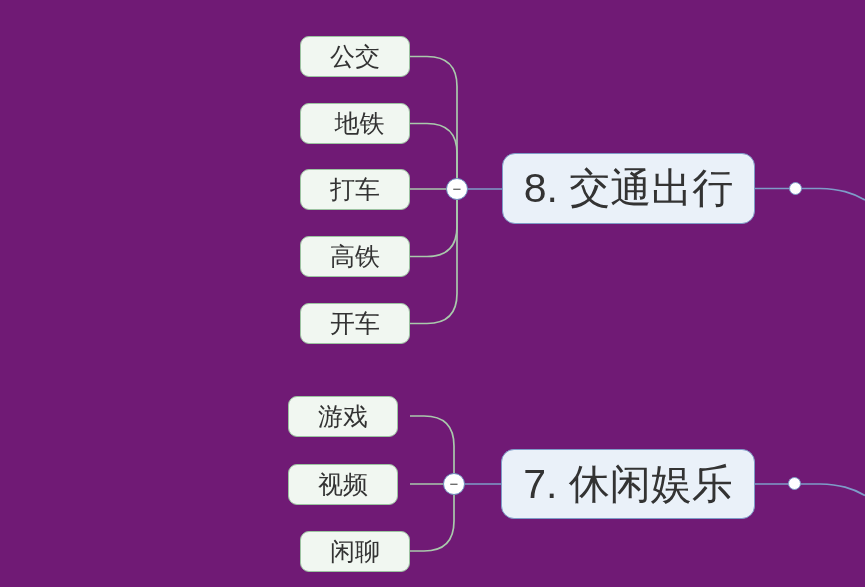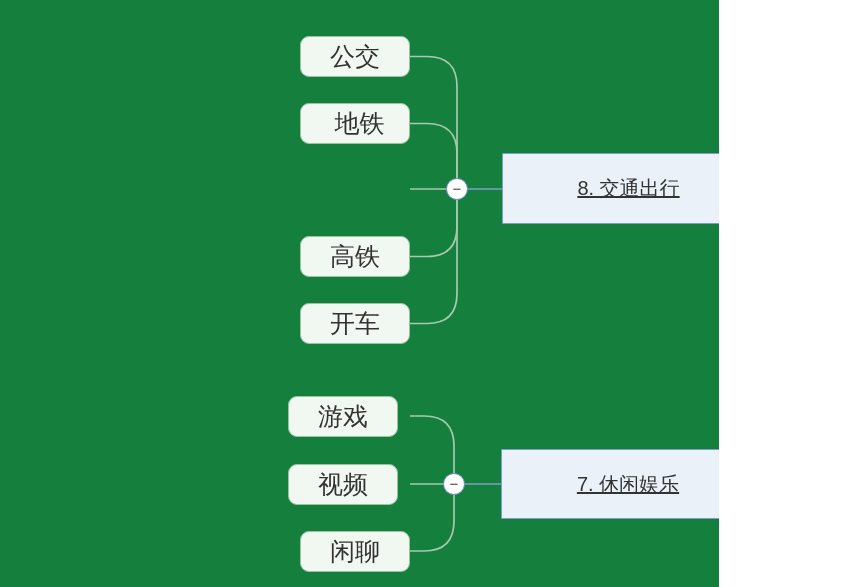--- a/index.html
+++ b/index.html
@@ -1,20 +1,20 @@
 <!DOCTYPE html>
 <html><head>
 <meta charset="utf-8">
 <style>
   html, body { margin: 0; padding: 0; background: #ffffff; }
   .canvas {
     position: relative;
-    width: 719px;
+    width: 865px;
     height: 587px;
-    background: #15803d;
+    background: #701a75;
     overflow: hidden;
     font-family: "Liberation Sans", sans-serif;
   }
   .connector-layer {
     position: absolute;
     left: 0; top: 0;
     width: 865px; height: 587px;
   }
   .edge-green { fill: none; stroke: #a9c9ac; stroke-width: 1.7; }
   .edge-blue  { fill: none; stroke: #7e9cc8; stroke-width: 1.7; }
@@ -33,23 +33,22 @@
     width: 110px;
     height: 41px;
     background: #f1f7f1;
     border: 1.5px solid #9cc3a1;
     border-radius: 9px;
     font-size: 25px;
   }
   .topic-parent {
     background: #eaf1f9;
     border: 1.6px solid #7e9cc8;
-    border-radius: 1px;
-    font-size: 20px;
-    text-decoration: underline;
+    border-radius: 13px;
+    font-size: 41px;
   }
   .collapse-btn {
     position: absolute;
     box-sizing: border-box;
     width: 22px;
     height: 22px;
     border-radius: 50%;
     background: #ffffff;
     border: 1.5px solid #6e8fbf;
     color: #444444;
@@ -102,20 +101,23 @@
       <path class="edge-blue" d="M 755 484 L 820 484 C 840 484.5 852 488 865 495.5"></path>
     </g>
   </svg>
 
   <div class="topic topic-child" style="left:300px; top:36px;">
     <span>公交</span>
   </div>
   <div class="topic topic-child" style="left:300px; top:103px;padding-left:9px;">
     <span>地铁</span>
   </div>
+  <div class="topic topic-child" style="left:300px; top:168.5px;">
+    <span>打车</span>
+  </div>
   <div class="topic topic-child" style="left:300px; top:236px;">
     <span>高铁</span>
   </div>
   <div class="topic topic-child" style="left:300px; top:303px;">
     <span>开车</span>
   </div>
 
   <div class="collapse-btn" style="left:446px; top:178px;">
     <span>−</span>
   </div>

